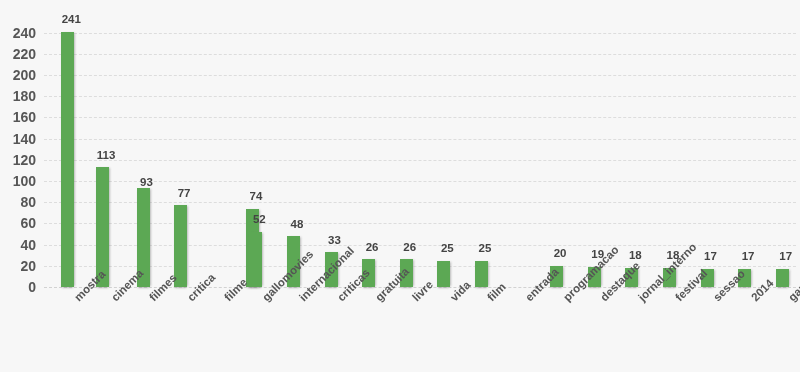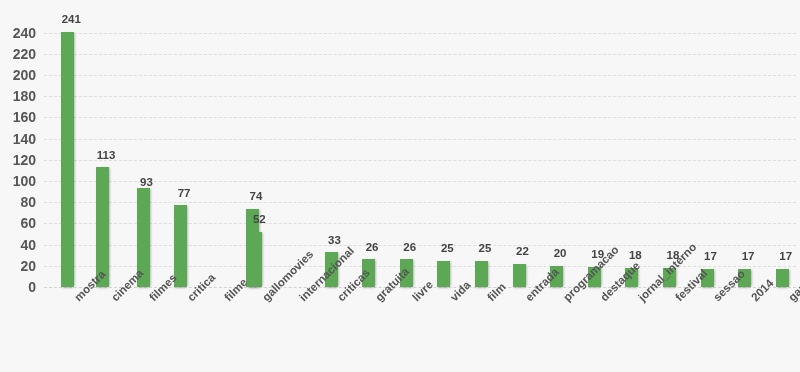--- a/index.html
+++ b/index.html
@@ -172,44 +172,44 @@
         <div class="bar-value" style="bottom: 87.62px; margin-top: 40px;">77</div>
       </div>
       <div class="bar-slot" style="left: 162px; height: 265px; margin-left: 40px;">
         <div class="bar" style="height: 78.44px;"></div>
         <div class="bar-value" style="bottom: 84.44px;">74</div>
       </div>
       <div class="bar-slot" style="left: 205.3px; height: 265px;">
         <div class="bar" style="height: 55.12px;"></div>
         <div class="bar-value" style="bottom: 61.12px;">52</div>
       </div>
+      <div class="bar-slot" style="left: 242.9px; height: 265px;">
+        <div class="bar" style="height: 50.88px;"></div>
+        <div class="bar-value" style="bottom: 56.88px;">48</div>
+      </div>
       <div class="bar-slot" style="left: 280.5px; height: 265px;">
         <div class="bar" style="height: 34.98px;"></div>
         <div class="bar-value" style="bottom: 40.98px;">33</div>
       </div>
       <div class="bar-slot" style="left: 318.1px; height: 265px;">
         <div class="bar" style="height: 27.56px;"></div>
         <div class="bar-value" style="bottom: 33.56px;">26</div>
       </div>
       <div class="bar-slot" style="left: 355.7px; height: 265px;">
         <div class="bar" style="height: 27.56px;"></div>
         <div class="bar-value" style="bottom: 33.56px;">26</div>
       </div>
       <div class="bar-slot" style="left: 393.3px; height: 265px;">
         <div class="bar" style="height: 26.5px;"></div>
         <div class="bar-value" style="bottom: 32.5px;">25</div>
       </div>
       <div class="bar-slot" style="left: 430.9px; height: 265px;">
         <div class="bar" style="height: 26.5px;"></div>
         <div class="bar-value" style="bottom: 32.5px;">25</div>
       </div>
-      <div class="bar-slot" style="left: 468.5px; height: 265px;">
-        <div class="bar" style="height: 23.32px;"></div>
-        <div class="bar-value" style="bottom: 29.32px;">22</div>
-      </div>
       <div class="bar-slot" style="left: 506.1px; height: 265px;">
         <div class="bar" style="height: 21.2px;"></div>
         <div class="bar-value" style="bottom: 27.2px;">20</div>
       </div>
       <div class="bar-slot" style="left: 543.7px; height: 265px;">
         <div class="bar" style="height: 20.14px;"></div>
         <div class="bar-value" style="bottom: 26.14px;">19</div>
       </div>
       <div class="bar-slot" style="left: 581.3px; height: 265px;">
         <div class="bar" style="height: 19.08px;"></div>

